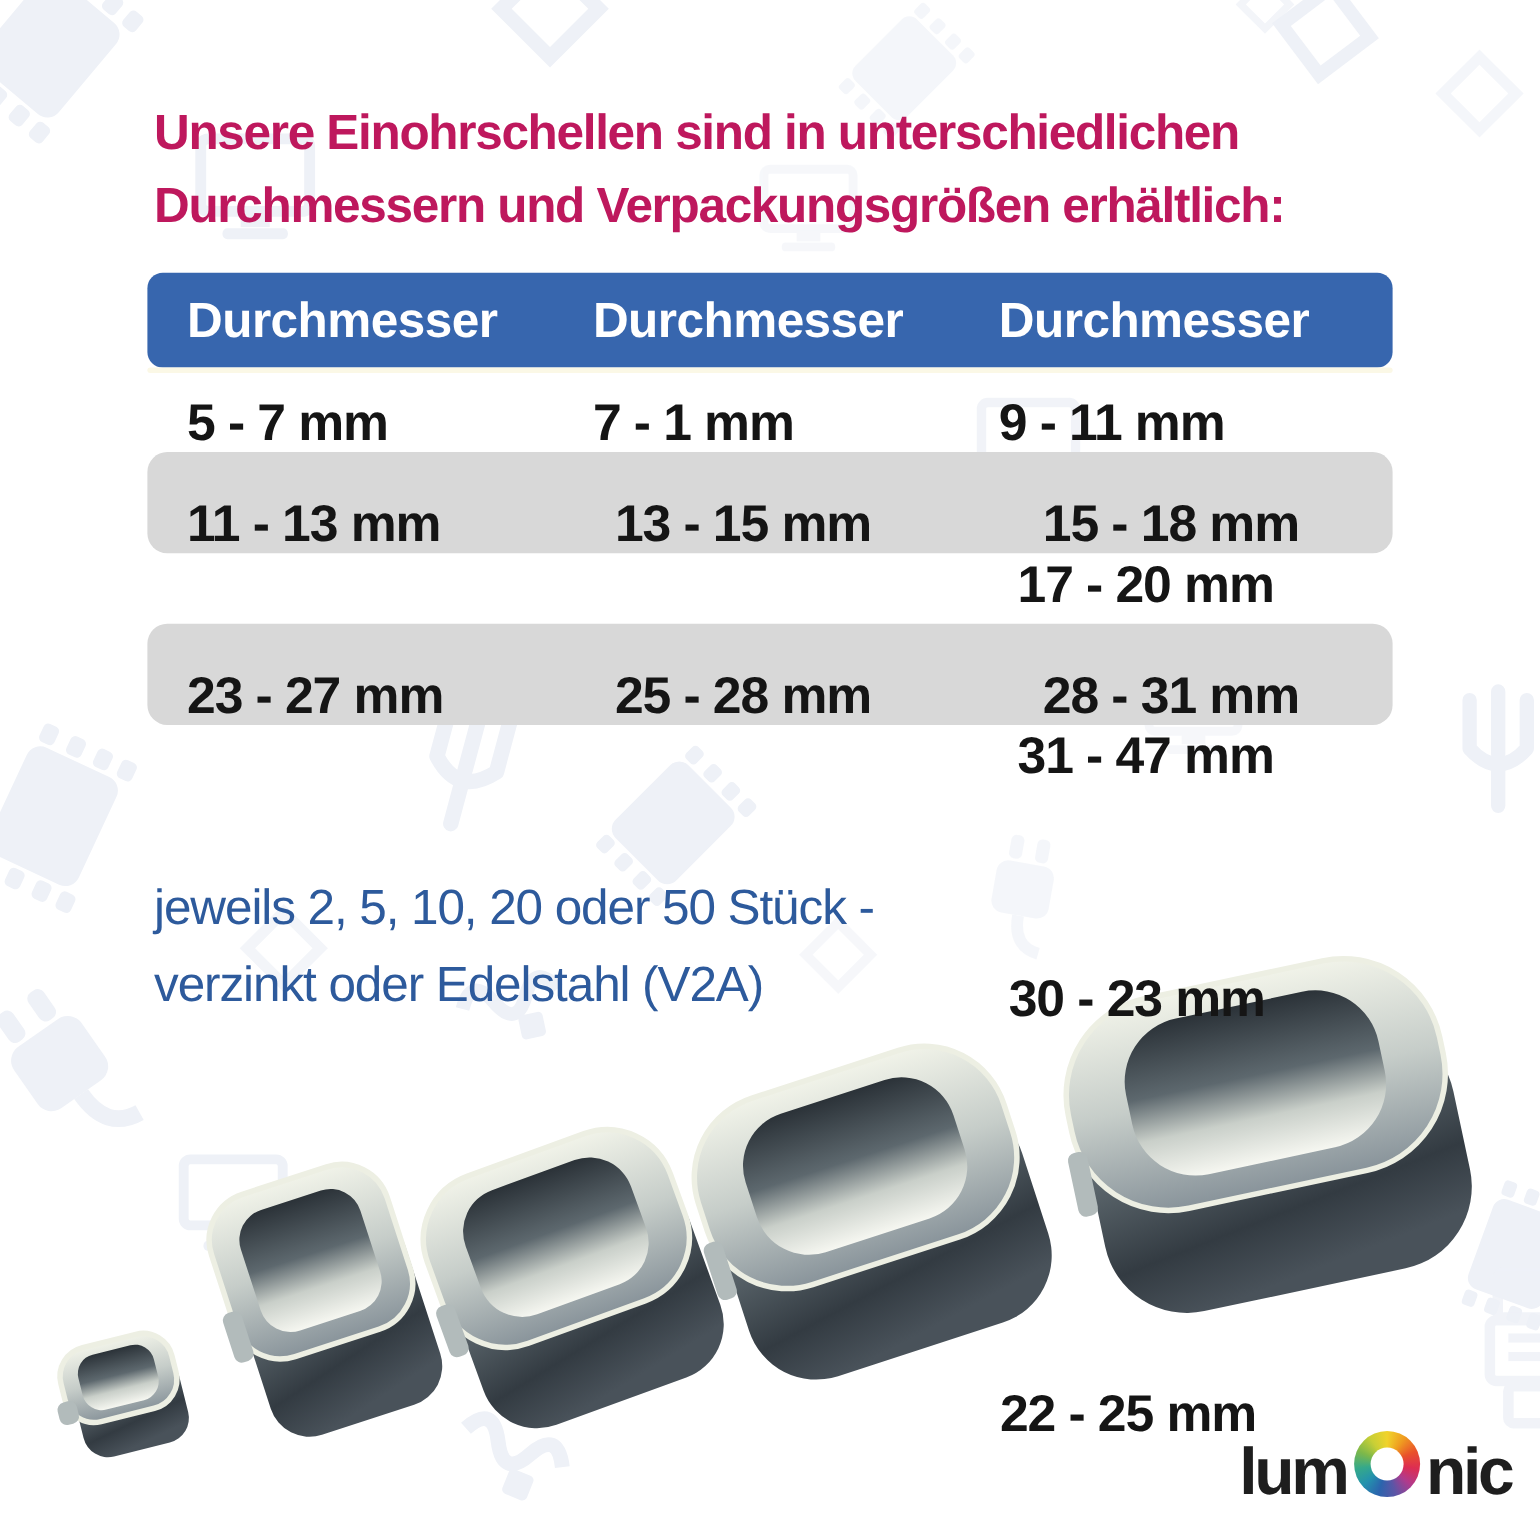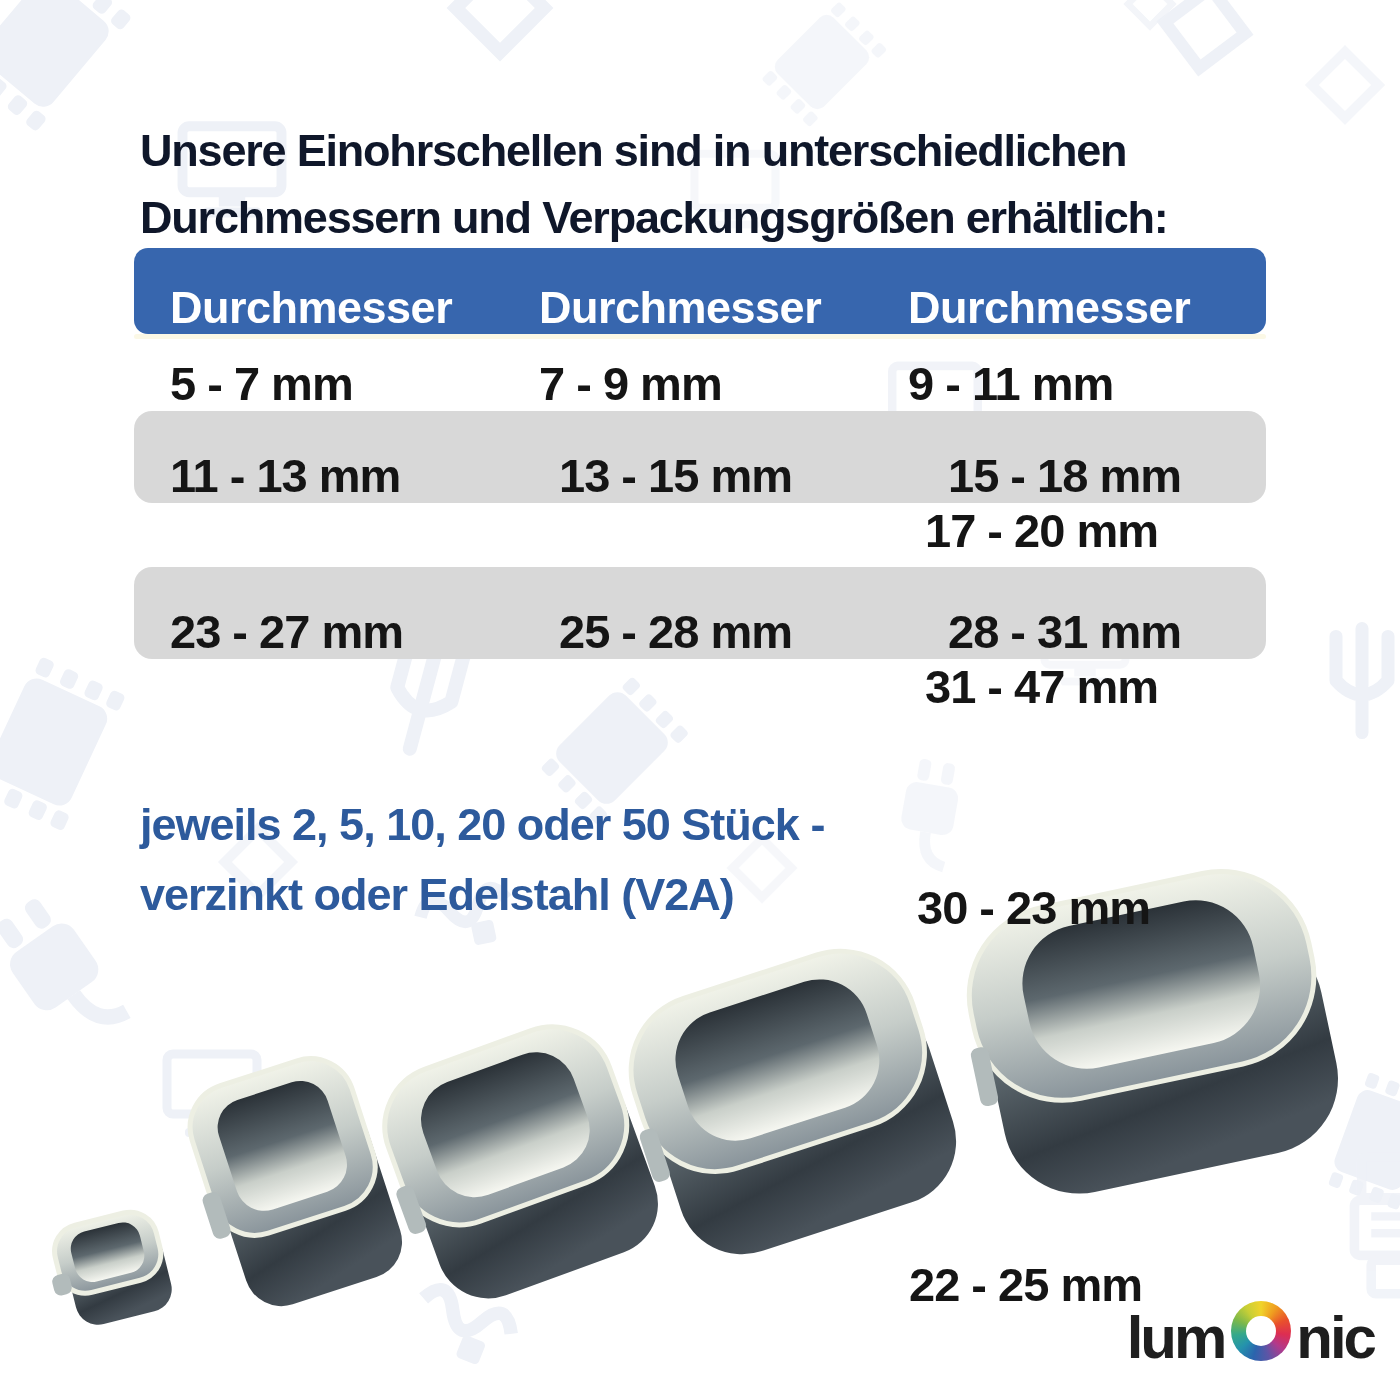--- a/index.html
+++ b/index.html
@@ -5,43 +5,43 @@
   html,body{margin:0;padding:0;background:#ffffff;}
   .page{
     position:relative;width:1400px;height:1400px;overflow:hidden;
     background:#ffffff;font-family:"Liberation Sans",sans-serif;
   }
   
   #wm-svg{position:absolute;left:0;top:0;width:1400px;height:1400px;z-index:0;pointer-events:none;}
   
   .title{
     position:absolute;left:140px;top:86px;width:1160px;z-index:2;
-    font-size:45px;font-weight:700;color:#0f172a;line-height:67px;letter-spacing:-1.2px;margin-top:31px;
+    font-size:45px;font-weight:700;color:#be185d;line-height:67px;letter-spacing:-1.2px;
   }
   
   .size-table{position:absolute;left:134px;top:248px;width:1132px;z-index:2;}
   .thead{
-    display:flex;align-items:flex-end;height:86px;
+    display:flex;align-items:center;height:86px;
     background:#3766ae;border-radius:14px;
   }
   .thead .cell{color:#ffffff;font-weight:700;font-size:45px;letter-spacing:-0.5px;}
   .header-underline{height:5px;width:100%;background:#fbf8e6;border-radius:3px;}
   .trow{display:flex;align-items:flex-end;font-weight:bold;}
   .trow.plain{height:72px;}
   .trow.plain.short{height:64px;flex-direction:column;}
   .trow.shaded{height:92px;background:#d8d8d8;border-radius:18px;gap:20px;}
   .trow .cell{font-size:47px;color:#151515;letter-spacing:-1px;}
   .cell{box-sizing:border-box;width:377px;flex:0 0 377px;}
   .cell:nth-child(1){padding-left:36px;}
   .cell:nth-child(2){padding-left:28px;}
   .cell:nth-child(3){padding-left:20px;}
   
   .note{
     position:absolute;left:140px;top:790px;z-index:2;
-    font-size:45px;font-weight:700;color:#2d5a9c;line-height:70px;letter-spacing:-1px;
+    font-size:45px;font-weight:400;color:#2d5a9c;line-height:70px;letter-spacing:-1px;
   }
   
   #photo-svg{position:absolute;left:0;top:0;width:1400px;height:1400px;z-index:1;pointer-events:none;}
   
   .logo{
     position:absolute;right:26px;bottom:38px;z-index:2;
     display:flex;align-items:flex-end;line-height:0.78;
     font-size:60px;font-weight:700;color:#1e1e1e;letter-spacing:-3px;
   }
   .logo .o-ring{
@@ -134,21 +134,21 @@
   <div class="size-table">
     <div class="thead">
       <div class="cell">Durchmesser</div>
       <div class="cell">Durchmesser</div>
       <div class="cell">Durchmesser</div>
     </div>
     <div class="header-underline"></div>
     <div id="tbody">
         <div class="trow plain">
           <div class="cell">5 - 7 mm</div>
-          <div class="cell">7 - 9 mm</div>
+          <div class="cell">7 - 1 mm</div>
           <div class="cell">9 - 11 mm</div>
         </div>
         <div class="trow shaded">
           <div class="cell">11 - 13 mm</div>
           <div class="cell">13 - 15 mm</div>
           <div class="cell">15 - 18 mm</div>
         </div>
         <div class="trow plain short">
           <div class="cell">17 - 20 mm</div>
           <div class="cell">30 - 23 mm</div>

